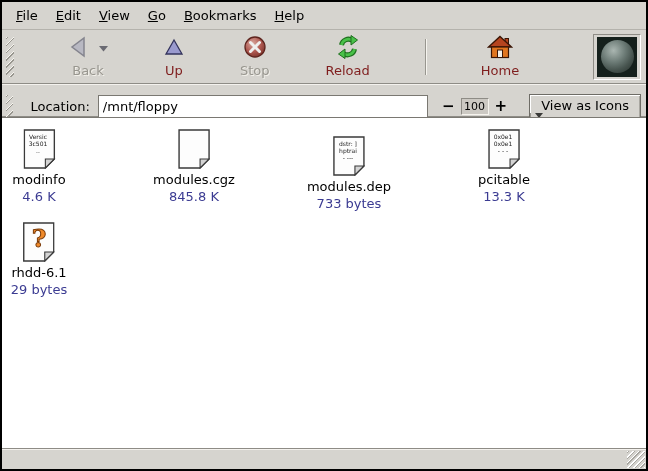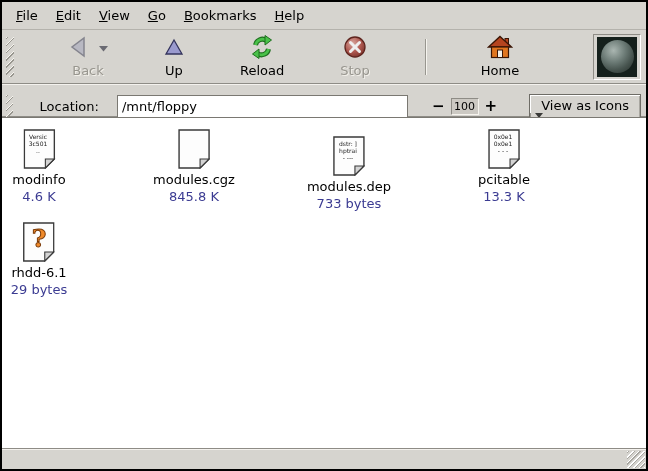--- a/index.html
+++ b/index.html
@@ -38,21 +38,21 @@
   }
   .grip {
     width:8px; height:40px; margin:0 5px 0 2px;
     background:repeating-linear-gradient(135deg,#f6f4ef 0 1px,#98968f 1px 2px,transparent 2px 5px);
   }
   .tool-btn {
     display:flex; flex-direction:column; align-items:center;
     padding:2px 4px; margin:0 3px;
   }
   .icon-row { display:flex; align-items:center; height:26px; }
-  .tool-label { font-size:13px; color:#000000; margin-top:1px; white-space:nowrap; }
+  .tool-label { font-size:13px; color:#7f1d1d; margin-top:1px; white-space:nowrap; }
   .tool-label.disabled { color:#98968f; text-shadow:1px 1px 0 #f2f0ea; }
   .dd-chevron { margin-left:9px; display:flex; }
   .tb-sep {
     width:1px; height:36px; background:#98968f;
     box-shadow:1px 0 0 #f6f4ef; margin:0 6px; align-self:center;
   }
   .throbber-frame {
     margin-left:auto; margin-right:1px;
     width:48px; height:46px;
     border:1px solid; border-color:#8e8c86 #fff #fff #8e8c86;
@@ -68,21 +68,20 @@
     background:radial-gradient(circle at 38% 32%, #aab6b1 0%, #6d7c77 38%, #46534e 65%, #232b28 100%);
   }
 
   
   .locbar {
     height:33px; flex:0 0 33px;
     display:flex; align-items:center;
     padding:12px 5px 0 2px;
     border-top:1px solid #f4f2ee;
     border-bottom:1px solid #8e8c86;
-    gap:10px;
   }
   .locbar .grip { height:24px; }
   .loc-label { font-size:13px; color:#000; margin:0 8px 0 12px; }
   .loc-input {
     width:352px; height:23px;
     border:1px solid #7a7872;
     background:#fff; color:#000;
     font-family:"DejaVu Sans", sans-serif; font-size:13px;
     padding:0 4px; outline:none;
   }
@@ -197,36 +196,20 @@
 
     <div class="tool-btn">
       <div class="icon-row">
         <span>
           <svg width="20" height="20" viewBox="0 0 20 20">
               <polygon points="10,3 18,17 2,17" fill="#9a9ace" stroke="#33335c" stroke-width="1.3"></polygon>
             </svg>
         </span>
       </div>
       <span class="tool-label">Up</span>
-    </div>
-
-    <div class="tool-btn">
-      <div class="icon-row">
-        <span>
-          <svg width="26" height="24" viewBox="0 0 26 24">
-            <path d="M6.5,10 A7,7 0 0 1 17.5,5.5" fill="none" stroke="#1f6f1f" stroke-width="5"></path>
-            <path d="M6.5,10 A7,7 0 0 1 17.5,5.5" fill="none" stroke="#49c149" stroke-width="2.6"></path>
-            <polygon points="16,0.5 16,10 22.5,5" fill="#49c149" stroke="#1f6f1f" stroke-width="1"></polygon>
-            <path d="M19.5,14 A7,7 0 0 1 8.5,18.5" fill="none" stroke="#1f6f1f" stroke-width="5"></path>
-            <path d="M19.5,14 A7,7 0 0 1 8.5,18.5" fill="none" stroke="#49c149" stroke-width="2.6"></path>
-            <polygon points="10,14 10,23.5 3.5,19" fill="#49c149" stroke="#1f6f1f" stroke-width="1"></polygon>
-          </svg>
-        </span>
-      </div>
-      <span class="tool-label">Reload</span>
     </div>
 
     <div class="tool-btn">
       <div class="icon-row">
         <span>
           <svg width="24" height="24" viewBox="0 0 24 24">
             <defs>
               <radialGradient id="stopg" cx="38%" cy="32%" r="75%">
                 <stop offset="0%" stop-color="#d8a79e"></stop>
                   <stop offset="55%" stop-color="#b05a52"></stop>
@@ -235,20 +218,36 @@
             </defs>
             <circle cx="12" cy="12" r="10" fill="url(#stopg)" stroke="#5e241e" stroke-width="1.3"></circle>
             <line x1="7.5" y1="7.5" x2="16.5" y2="16.5" stroke="#eee" stroke-width="3" stroke-linecap="round"></line>
             <line x1="16.5" y1="7.5" x2="7.5" y2="16.5" stroke="#eee" stroke-width="3" stroke-linecap="round"></line>
           </svg>
         </span>
       </div>
       <span class="tool-label disabled">Stop</span>
     </div>
 
+    <div class="tool-btn">
+      <div class="icon-row">
+        <span>
+          <svg width="26" height="24" viewBox="0 0 26 24">
+            <path d="M6.5,10 A7,7 0 0 1 17.5,5.5" fill="none" stroke="#1f6f1f" stroke-width="5"></path>
+            <path d="M6.5,10 A7,7 0 0 1 17.5,5.5" fill="none" stroke="#49c149" stroke-width="2.6"></path>
+            <polygon points="16,0.5 16,10 22.5,5" fill="#49c149" stroke="#1f6f1f" stroke-width="1"></polygon>
+            <path d="M19.5,14 A7,7 0 0 1 8.5,18.5" fill="none" stroke="#1f6f1f" stroke-width="5"></path>
+            <path d="M19.5,14 A7,7 0 0 1 8.5,18.5" fill="none" stroke="#49c149" stroke-width="2.6"></path>
+            <polygon points="10,14 10,23.5 3.5,19" fill="#49c149" stroke="#1f6f1f" stroke-width="1"></polygon>
+          </svg>
+        </span>
+      </div>
+      <span class="tool-label">Reload</span>
+    </div>
+
     <div class="tb-sep"></div>
 
     <div class="tool-btn">
       <div class="icon-row">
         <span>
           <svg width="26" height="24" viewBox="0 0 26 24">
             <rect x="18" y="3.5" width="3.5" height="6" fill="#b5441f" stroke="#3a1505" stroke-width="1"></rect>
             <polygon points="13,1.5 24.5,12 1.5,12" fill="#b5441f" stroke="#3a1505" stroke-width="1.4"></polygon>
             <rect x="4.5" y="12" width="17" height="10.5" fill="#e0751f" stroke="#3a1505" stroke-width="1.2"></rect>
             <rect x="10.5" y="15" width="5" height="7.5" fill="#f5f0e8" stroke="#3a1505" stroke-width="1"></rect>

